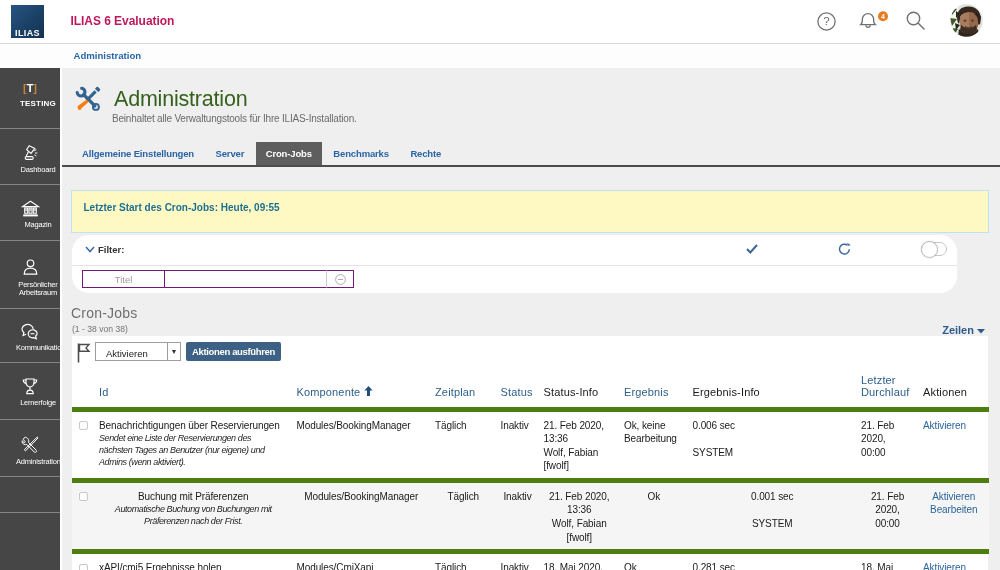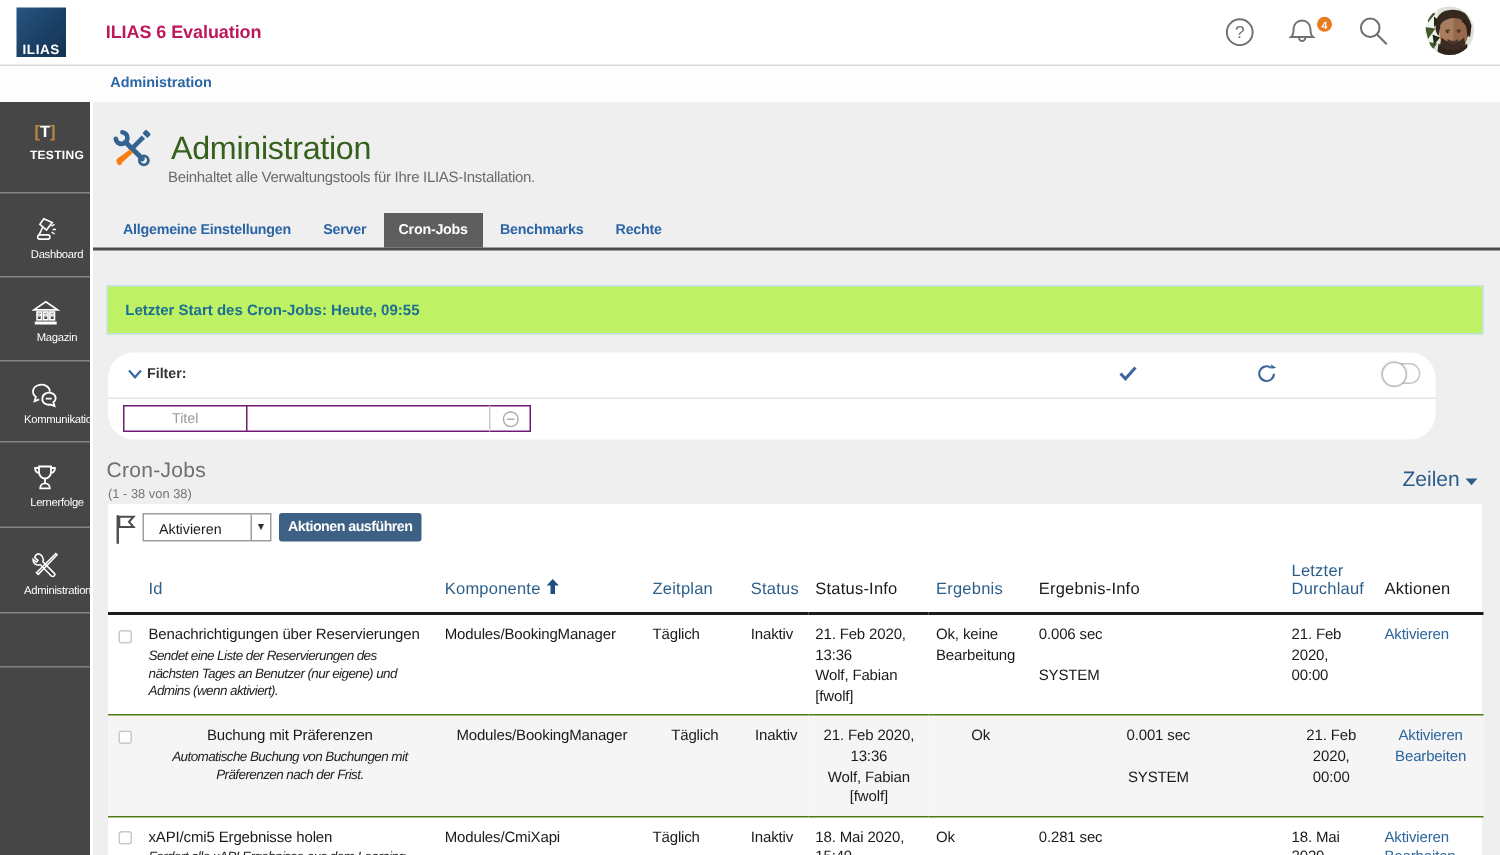--- a/index.html
+++ b/index.html
@@ -31,58 +31,58 @@
 
 #h1 { position:absolute; left:52px; top:19px; font-size:21.5px; color:#35611d; letter-spacing:-0.2px;}
 #sub { position:absolute; left:50px; top:45px; font-size:10px; color:#6b6b6b; letter-spacing:-0.2px; }
 
 #tabs { position:absolute; left:10px; top:74px; height:23px; }
 #tabs .tab { display:inline-block; vertical-align:top; height:23px; line-height:24px; padding:0 10px;
   font-size:9.5px; font-weight:bold; color:#2a64a4; margin-right:1.5px; letter-spacing:-0.15px;}
 #tabs .tab.active { background:#5e5e5e; color:#fff; }
 #tabline { position:absolute; left:0; top:97px; width:938px; height:2px; background:#4c4c4c; }
 
-#infobox { position:absolute; left:9px; top:122px; width:918px; height:33px; background:#bef264;
+#infobox { position:absolute; left:9px; top:122px; width:918px; height:43px; background:#fef9c3;
   border:1px solid #c2e3ee; color:#1d6f92; font-size:10px; font-weight:bold; line-height:33px;
   padding-left:11.5px; letter-spacing:0;}
 
 #filter { position:absolute; left:10px; top:167px; width:885px; height:58px; background:#fff;border-radius:17px; }
 #filter .frow1 { position:absolute; left:0; top:0; width:100%; height:31px; border-bottom:1px solid #e4e4e4;}
 #filter .flabel { position:absolute; left:26px; top:9px; font-size:9.5px; font-weight:bold; color:#333; }
 #ftoggle { position:absolute; right:10px; top:7px; width:26px; height:14px; border:1px solid #c6c6c6;
   border-radius:8px; background:#fff; }
 #ftoggle .knob { position:absolute; left:-1px; top:-2px; width:17px; height:17px; border-radius:50%;
   background:#fff; border:1px solid #bdbdbd; box-shadow:0 0 2px rgba(0,0,0,0.15);}
 #fgroup { position:absolute; left:10px; top:35px; height:18px; }
 #fgroup .cell { float:left; height:18px; border:1px solid #701a75; background:#fff; }
 #fgroup .c1 { width:82px; color:#9b9b9b; font-size:9.5px; text-align:center; line-height:17px; border-right:none;}
 #fgroup .c2 { width:163px; }
 #fgroup .c3 { width:28px; border-left:1px solid #ccc; margin-left:-1px; text-align:center; }
 
 #tblhead { position:absolute; left:9px; top:237px; font-size:14px; color:#6f6f6f; letter-spacing:0.2px;}
 #tblcount { position:absolute; left:10px; top:256px; font-size:8.6px; color:#757575; }
-#zeilen { position:absolute; right:15px; top:243px; font-size:14px; font-weight:normal; color:#2c5c8c; }
+#zeilen { position:absolute; right:15px; top:256px; font-size:11px; font-weight:bold; color:#2c5c8c; }
 
 #panel { position:absolute; left:10px; top:268px; width:916px; height:234px; background:#fff; }
 #toolbar { position:absolute; left:0; top:0; width:100%; height:30px; }
 #selbox { position:absolute; left:23px; top:6px; width:86px; height:19px; border:1px solid #9e9e9e; background:#fff;}
 #selbox .txt { position:absolute; left:10px; top:4.5px; font-size:9.5px; color:#1a1a1a; }
 #selbox .arr { position:absolute; right:0; top:0; width:13px; height:17px; border-left:1px solid #9e9e9e;
   font-size:7px; color:#333; text-align:center; line-height:17px;}
 #actbtn { position:absolute; left:114px; top:6px; width:95px; height:19px; background:#3d6184; border-radius:2px;
   color:#fff; font-size:9.5px; font-weight:bold; text-align:center; line-height:19px; letter-spacing:-0.35px;}
 
 table#tbl { position:absolute; left:0; top:30px; width:916px; border-collapse:collapse; table-layout:fixed; }
 #tbl th { vertical-align:bottom; text-align:left; font-size:11px; font-weight:normal; color:#1a1a1a;
   padding:0 0 9px 5px; height:43px; border-bottom:2px solid #1c1c1c; letter-spacing:0.15px;}
 #tbl th.lnk { color:#2d5f8b; }
 #tbl td { vertical-align:top; font-size:10px; color:#1a1a1a; padding:7px 4px 5px 5px; line-height:13.6px;
   letter-spacing:-0.1px;}
 #tbl tr.r2 { background:#f5f5f5;text-align:center; }
-#tbl tbody tr { border-top:1px solid #4d7c0f;margin-top:24px; }
+#tbl tbody tr { border-top:5px solid #4d7c0f;margin-top:24px; }
 #tbl .desc { font-style:italic; font-size:9px; line-height:11.9px; margin-top:1px; color:#1f1f1f; letter-spacing:-0.4px;}
 #tbl a { color:#2c649c; text-decoration:none; display:block; }
 .cb { width:9px; height:9px; border:1px solid #c9c9c9; border-radius:2px; background:#fdfdfd; margin-left:2px; margin-top:2.5px;}
 </style>
 </head>
 <body>
 
 <div id="topbar">
   <div id="logo">ILIAS</div>
   <div id="site-title">ILIAS 6 Evaluation</div>
@@ -159,20 +159,32 @@
           <rect x="8" y="8" width="3" height="5.2"></rect>
           <rect x="12.3" y="8" width="3" height="5.2"></rect>
           <path d="M2.2 15.4 h14.6" stroke-width="2"></path>
           <circle cx="5.2" cy="10" r="0.8" stroke-width="0.8"></circle>
           <circle cx="9.5" cy="10" r="0.8" stroke-width="0.8"></circle>
           <circle cx="13.8" cy="10" r="0.8" stroke-width="0.8"></circle>
         </g>
       </svg>
       <div style="margin-top:3px">
         <span class="lbl">Magazin</span>
+      </div>
+    </div>
+    <div class="sbitem" style="height:68px">
+      <svg width="19" height="19" viewBox="0 0 19 19" style="margin-top:17.5px">
+        <g fill="none" stroke="#fff" stroke-width="1.2">
+          <circle cx="9.5" cy="5.3" r="3.3"></circle>
+          <path d="M3.2 16.2 c0 -4.6 2.9 -6 6.3 -6 c3.4 0 6.3 1.4 6.3 6 z"></path>
+        </g>
+      </svg>
+      <div style="margin-top:4px">
+        <span class="lbl">Persönlicher</span>
+        <span class="lbl">Arbeitsraum</span>
       </div>
     </div>
     <div class="sbitem" style="height:54.5px">
       <svg width="20" height="18" viewBox="0 0 20 18" style="margin-top:13.5px">
         <g fill="none" stroke="#fff" stroke-width="1.2">
           <path d="M13.2 7.2 a5.6 4.6 0 1 0 -9.3 3.3 l-0.8 3 l3 -1.2"></path>
           <path d="M8.3 11.5 a4.4 3.6 0 1 1 7.3 2.6 l0.7 2.6 l-2.6 -1 a4.4 3.6 0 0 1 -5.4 -4.2 z"></path>
           <path d="M10.5 11.7 h4" stroke-width="1.1"></path>
         </g>
       </svg>

